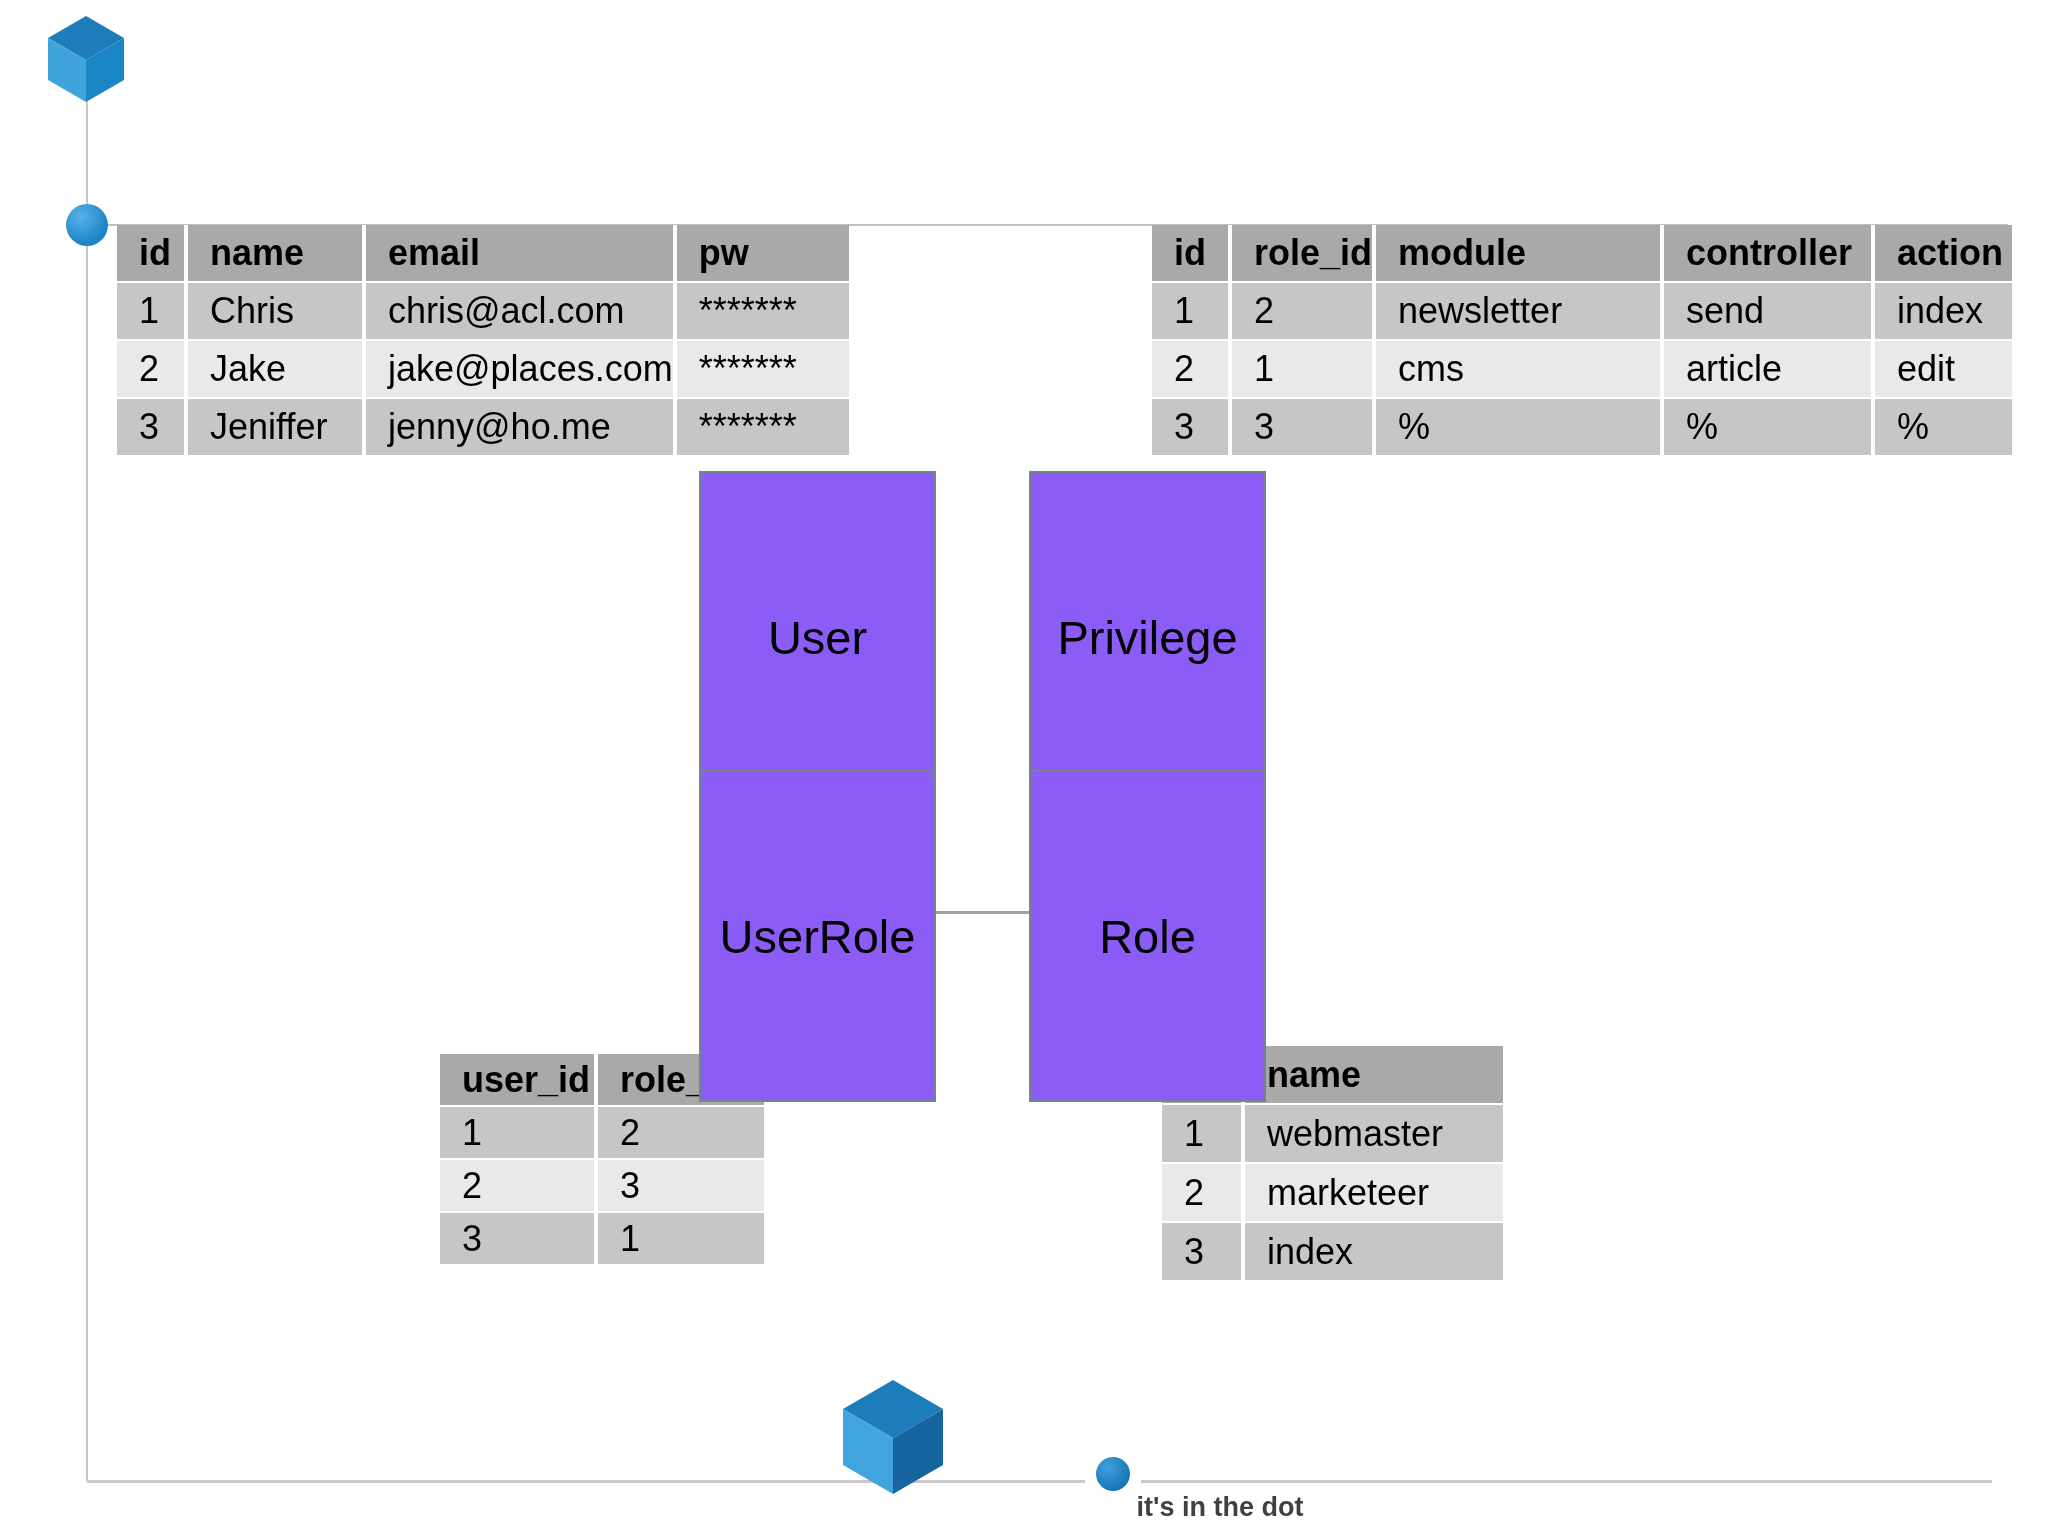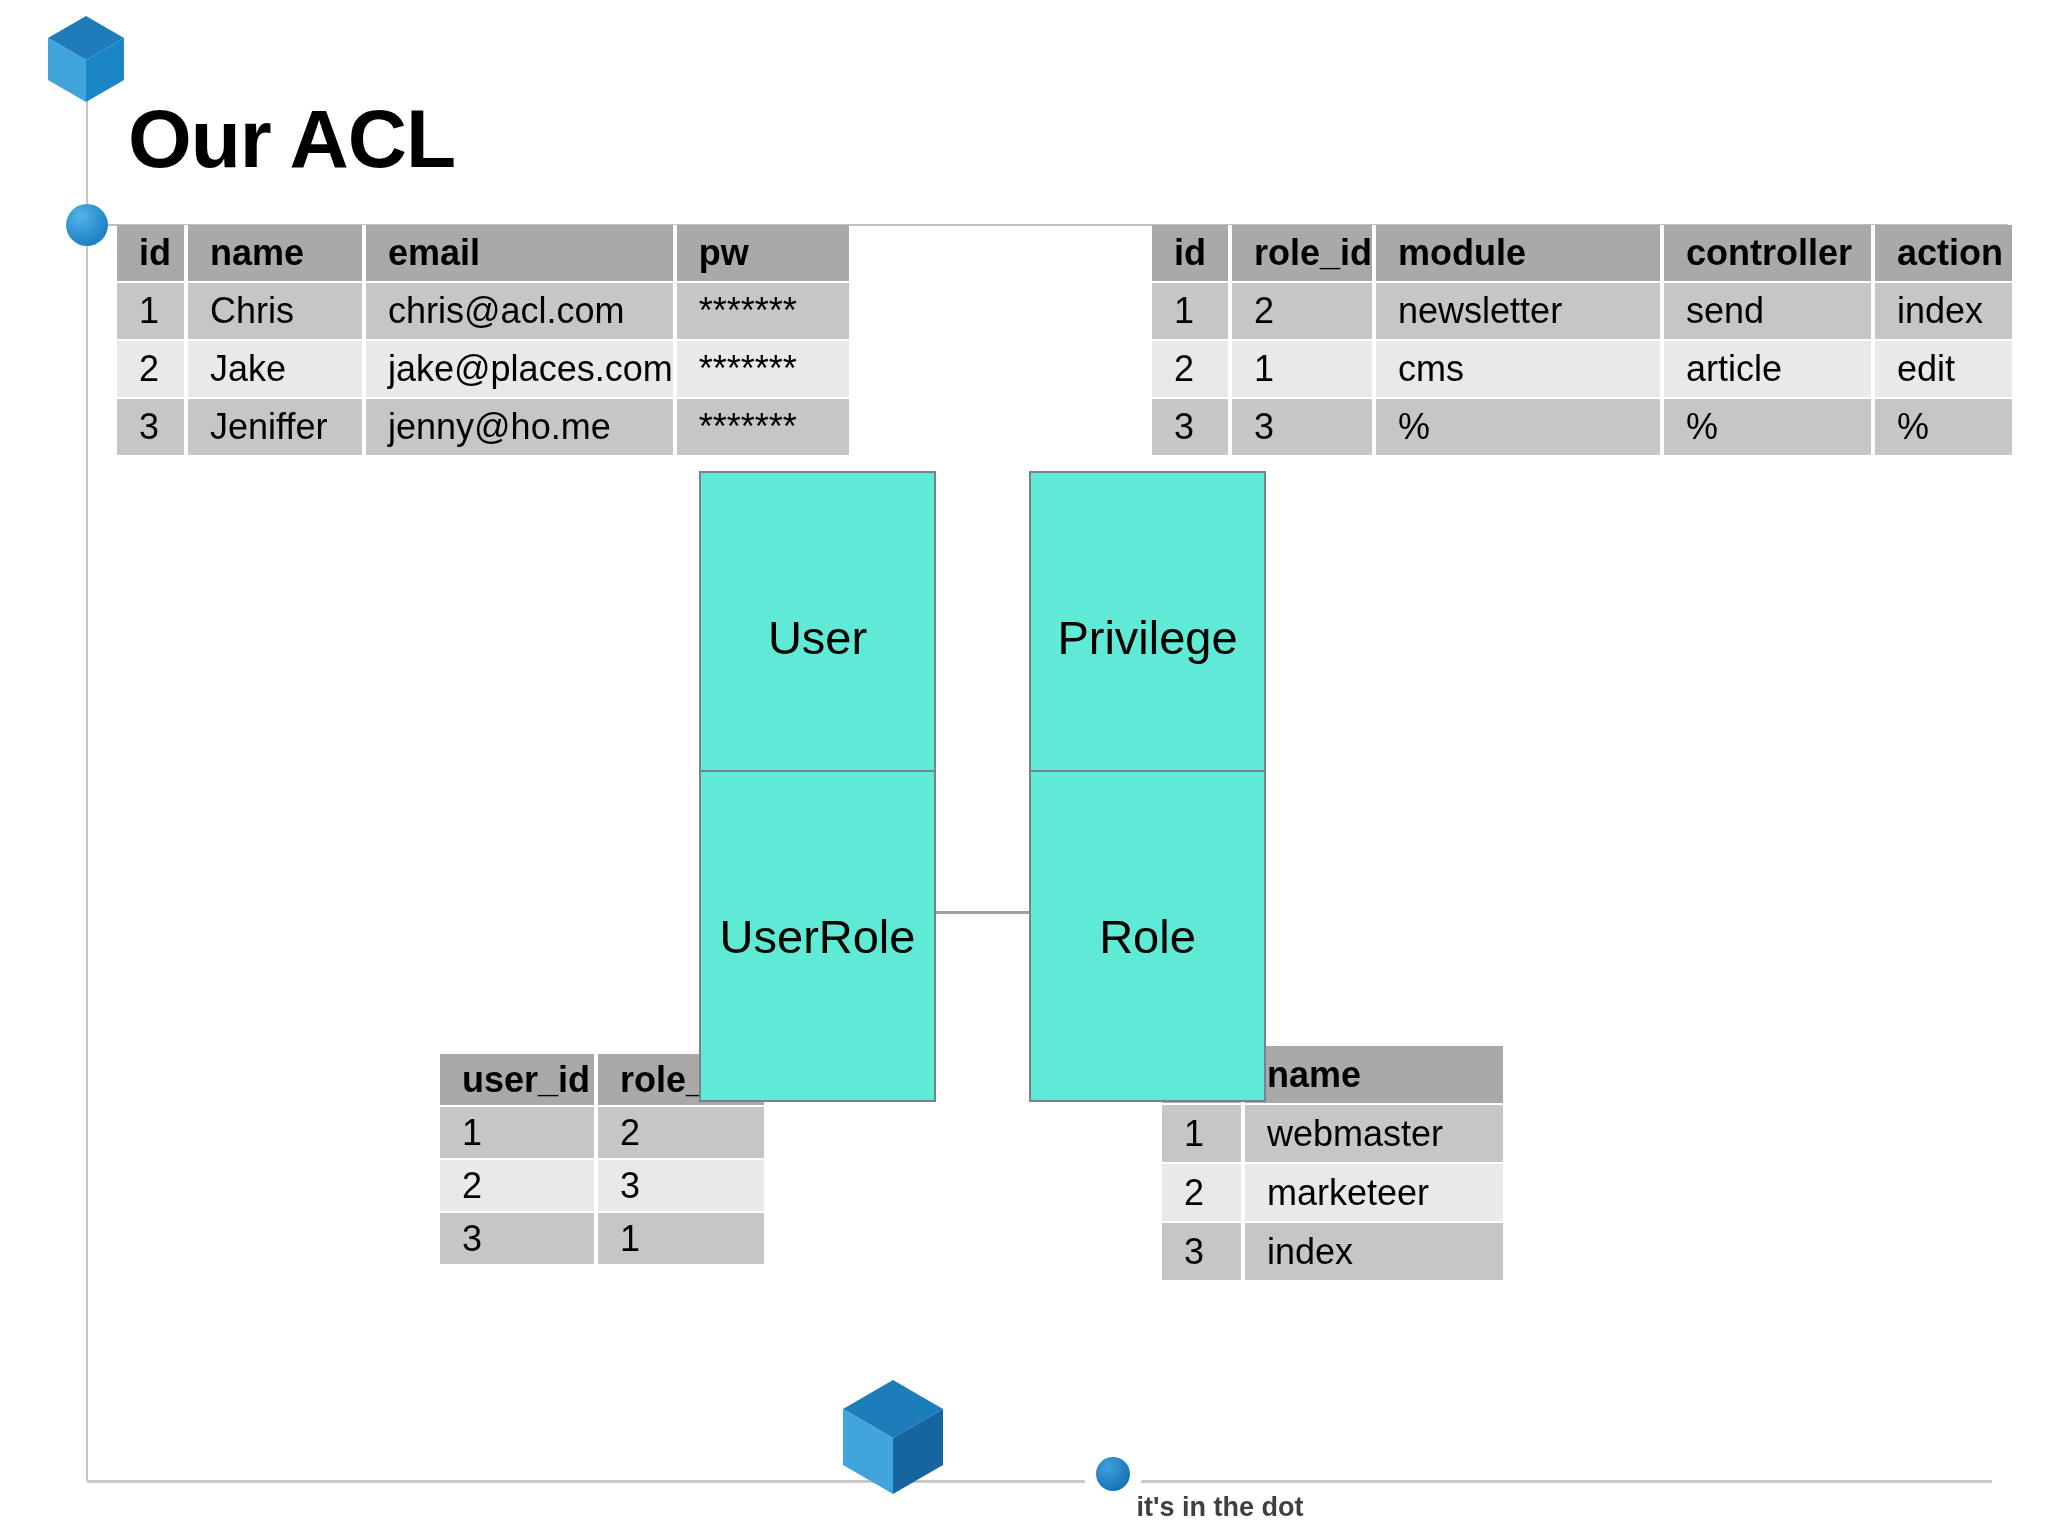--- a/index.html
+++ b/index.html
@@ -29,21 +29,21 @@
   #users-table{left:117px;top:225px;}
   #users-table th,#users-table td{height:56px;}
   #privileges-table{left:1152px;top:225px;}
   #privileges-table th,#privileges-table td{height:56px;}
   #user-roles-table{left:440px;top:1054px;}
   #user-roles-table th,#user-roles-table td{height:51px;}
   #roles-table{left:1162px;top:1046px;}
   #roles-table th,#roles-table td{height:57px;}
 
   
-  .entity{position:absolute;width:237px;height:332px;background:#5eead4;border:2px solid #75828f;
+  .entity{position:absolute;width:237px;height:332px;background:#8b5cf6;border:2px solid #75828f;
           display:flex;align-items:center;justify-content:center;font-size:47px;color:#000;z-index:6;box-sizing:border-box;}
   #box-user{left:699px;top:471px;}
   #box-privilege{left:1029px;top:471px;}
   #box-userrole{left:699px;top:770px;}
   #box-role{left:1029px;top:770px;}
 
   .connector{position:absolute;background:#a0a0a0;z-index:5;}
   #conn-user-userrole{left:817px;top:727px;width:3px;height:43px;}
   #conn-privilege-role{left:1146px;top:727px;width:3px;height:43px;}
   #conn-userrole-role{left:936px;top:911px;width:93px;height:3px;}
@@ -69,21 +69,20 @@
   <div class="rule-bottom"></div>
 
   <svg class="corner-cube-svg" width="76" height="86" viewBox="0 0 76 86">
     <polygon points="38,0 76,22 38,44 0,22" fill="#1e7cba"></polygon>
     <polygon points="0,22 38,44 38,86 0,64" fill="#41a3dc"></polygon>
     <polygon points="38,44 76,22 76,64 38,86" fill="#1b86c6"></polygon>
   </svg>
 
   <div class="bullet"></div>
 
-  <div class="title">Our ACL</div>
 
   <table class="grid" id="users-table">
       <colgroup>
         <col style="width: 69px;">
         <col style="width: 178px;">
         <col style="width: 303px;">
         <col style="width: 174px;">
       </colgroup>
       <thead>
         <tr>

